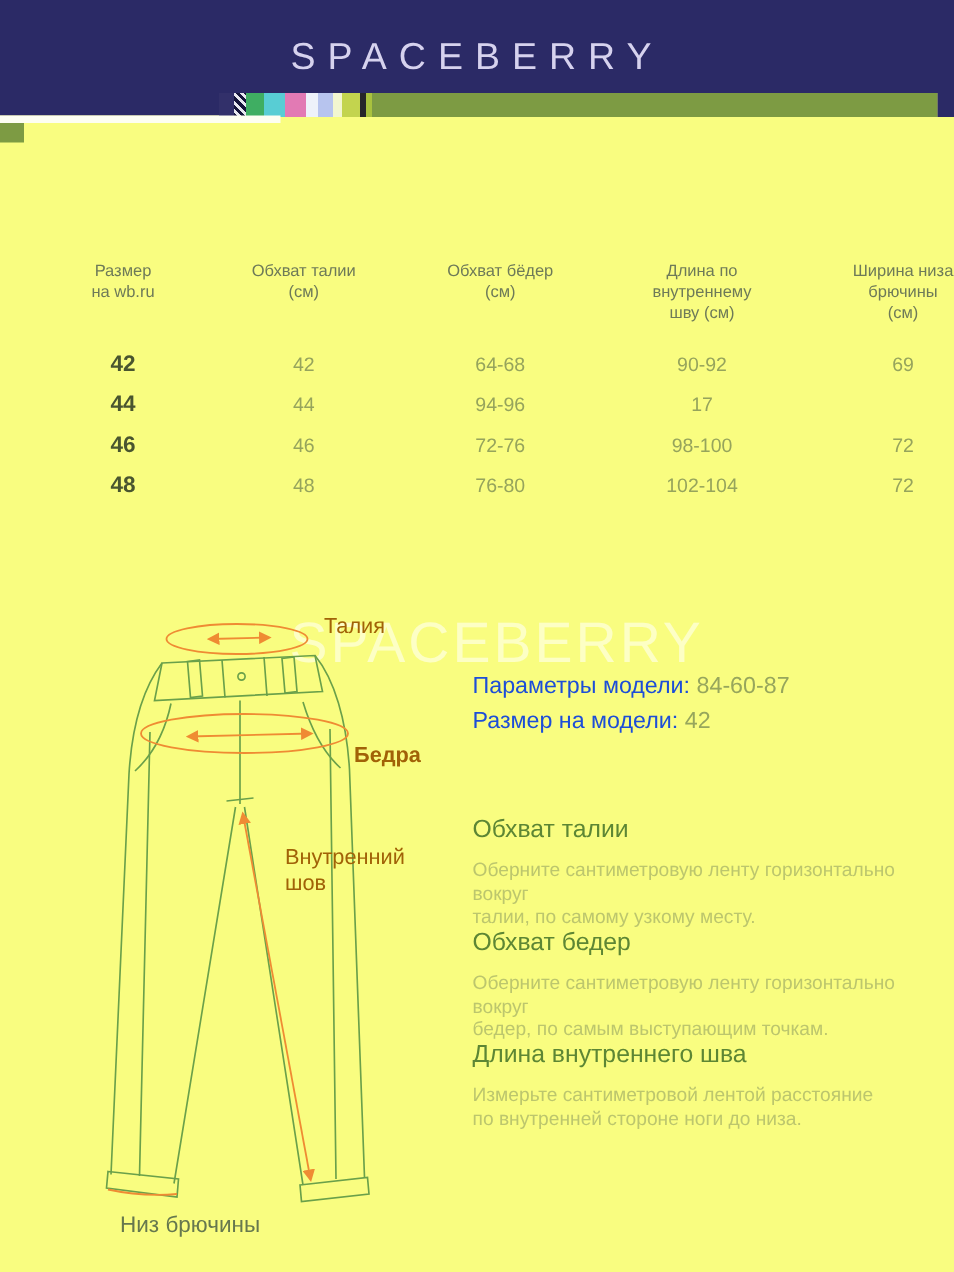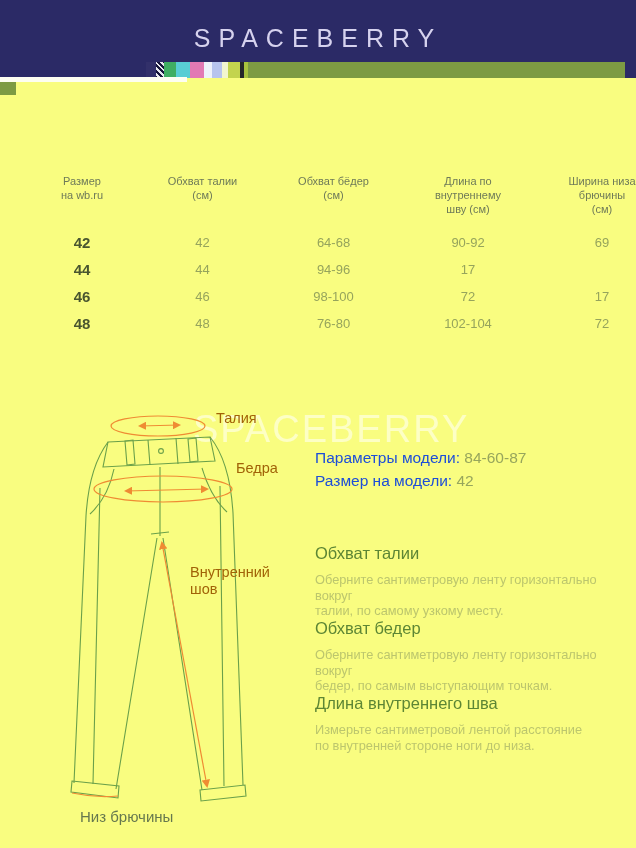--- a/index.html
+++ b/index.html
@@ -47,21 +47,21 @@
   
   .watermark{
     position:absolute;left:193px;top:408px;
     font-size:38px;letter-spacing:2px;font-weight:400;
     color:rgba(255,255,230,0.68);white-space:nowrap;z-index:1;
   }
   
   .pants-svg{position:absolute;left:30px;top:398px;z-index:2;}
   .diagram-label{position:absolute;z-index:3;color:#a16207;font-size:14.5px;line-height:17px;}
   .lbl-waist{left:216px;top:410px;}
-  .lbl-hips{left:236px;top:460px;}
+  .lbl-hips{left:236px;top:496px;font-weight:bold;}
   .lbl-inseam{left:190px;top:564px;width:100px;}
   .lbl-hem{left:80px;top:808px;color:#66784e;font-size:15px;}
   
   .model-info{position:absolute;left:315px;top:446px;z-index:2;}
   .model-line{font-size:15.5px;line-height:23px;white-space:nowrap;}
   .model-line .lab{color:#1d4ed8;text-align:right;}
   .model-line .val{color:#97a65c;}
   .guide-section{position:absolute;left:315px;z-index:2;}
   .sec-0{top:544px;} .sec-1{top:619px;} .sec-2{top:694px;}
   .guide-heading{font-size:16.5px;font-weight:500;color:#5d8634;margin:0 0 9px 0;}
@@ -121,20 +121,21 @@
       </div>
       <div class="trow">
         <div class="td first">44</div>
         <div class="td">44</div>
         <div class="td">94-96</div>
         <div class="td">17</div>
       </div>
       <div class="trow">
         <div class="td first">46</div>
         <div class="td">46</div>
+        <div class="td">72-76</div>
         <div class="td">98-100</div>
         <div class="td">72</div>
         <div class="td">17</div>
       </div>
       <div class="trow">
         <div class="td first">48</div>
         <div class="td">48</div>
         <div class="td">76-80</div>
         <div class="td">102-104</div>
         <div class="td">72</div>

